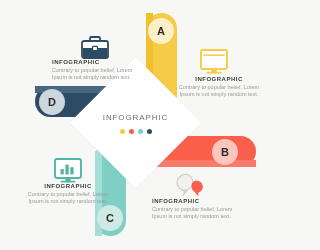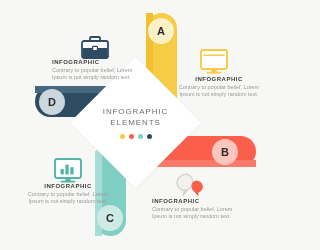--- a/index.html
+++ b/index.html
@@ -125,21 +125,20 @@
   </div>
 
   <div class="badge" id="badge-a">A</div>
   <div class="badge" id="badge-b">B</div>
   <div class="badge" id="badge-c">C</div>
   <div class="badge" id="badge-d">D</div>
 
   <div id="center-diamond"></div>
   <div id="center-content">
     <div class="t1">INFOGRAPHIC</div>
-    <div class="t2">ELEMENTS</div>
     <div class="dots">
       <span class="dot" style="background:#f6cb45"></span>
       <span class="dot" style="background:#f95f4b"></span>
       <span class="dot" style="background:#7fcfc4"></span>
       <span class="dot" style="background:#2d4c63"></span>
     </div>
   </div>
 
   <div class="icon" id="icon-briefcase">
     <svg width="30" height="26" viewBox="0 0 30 26">

